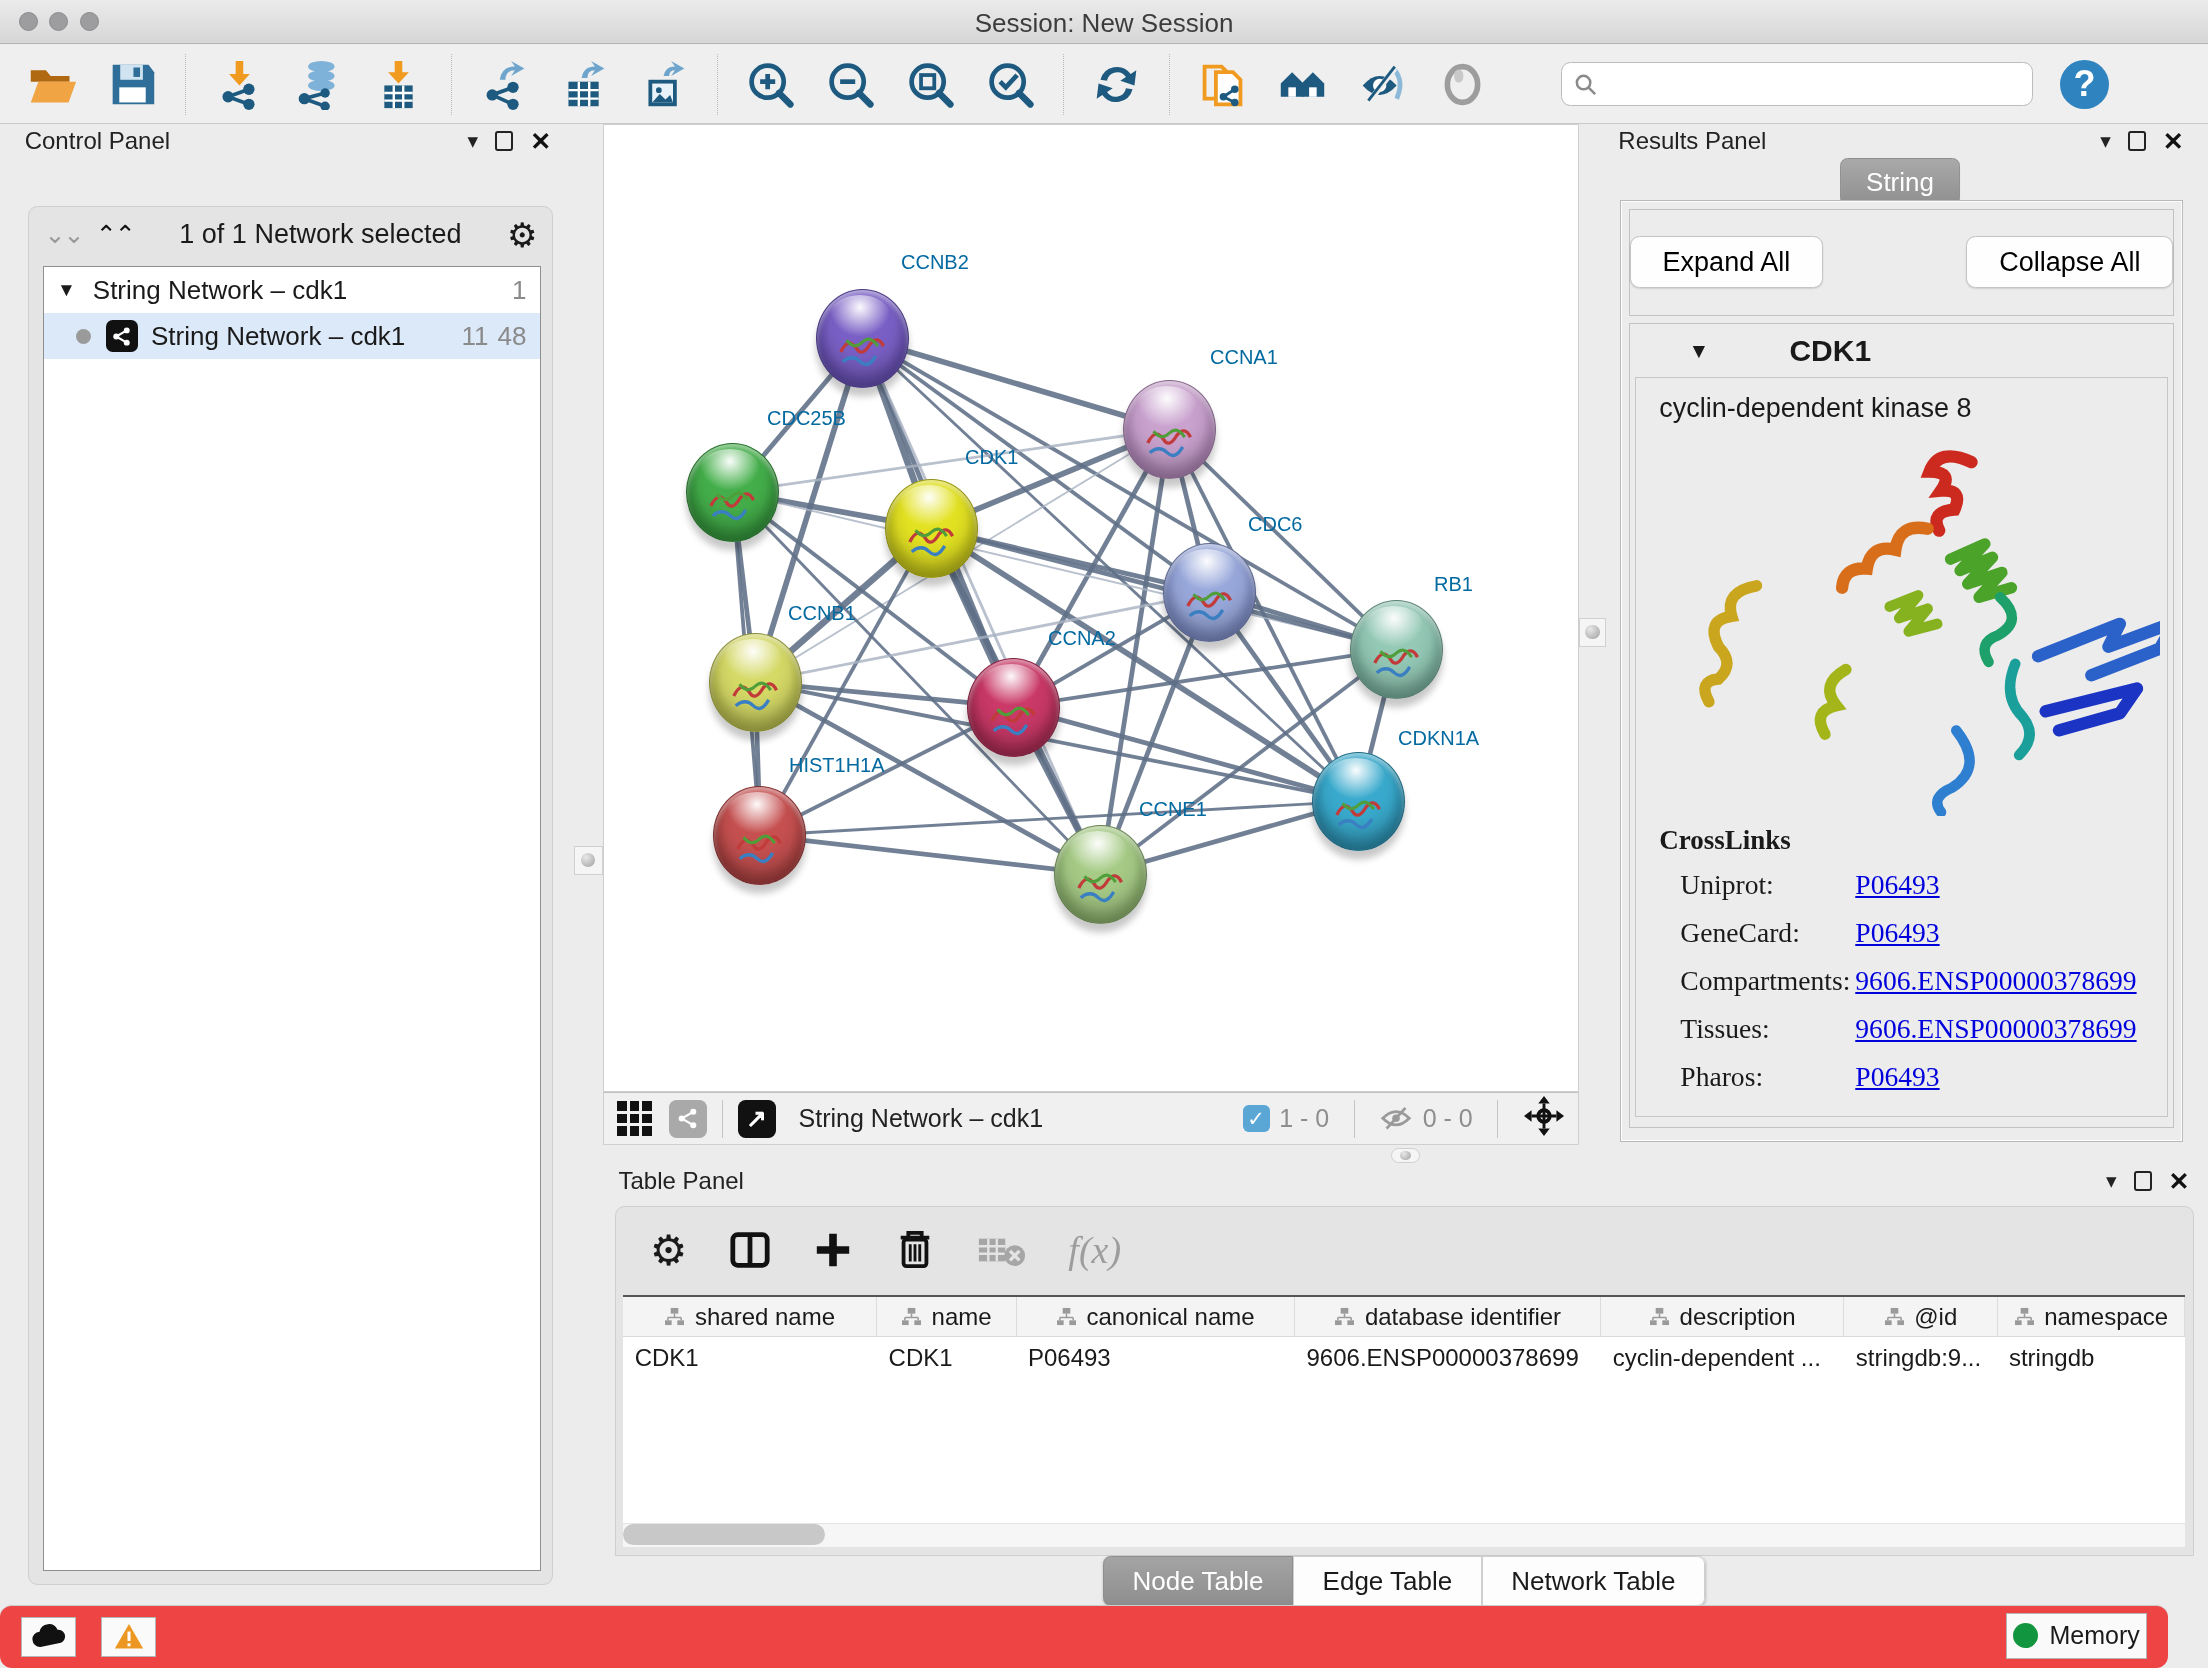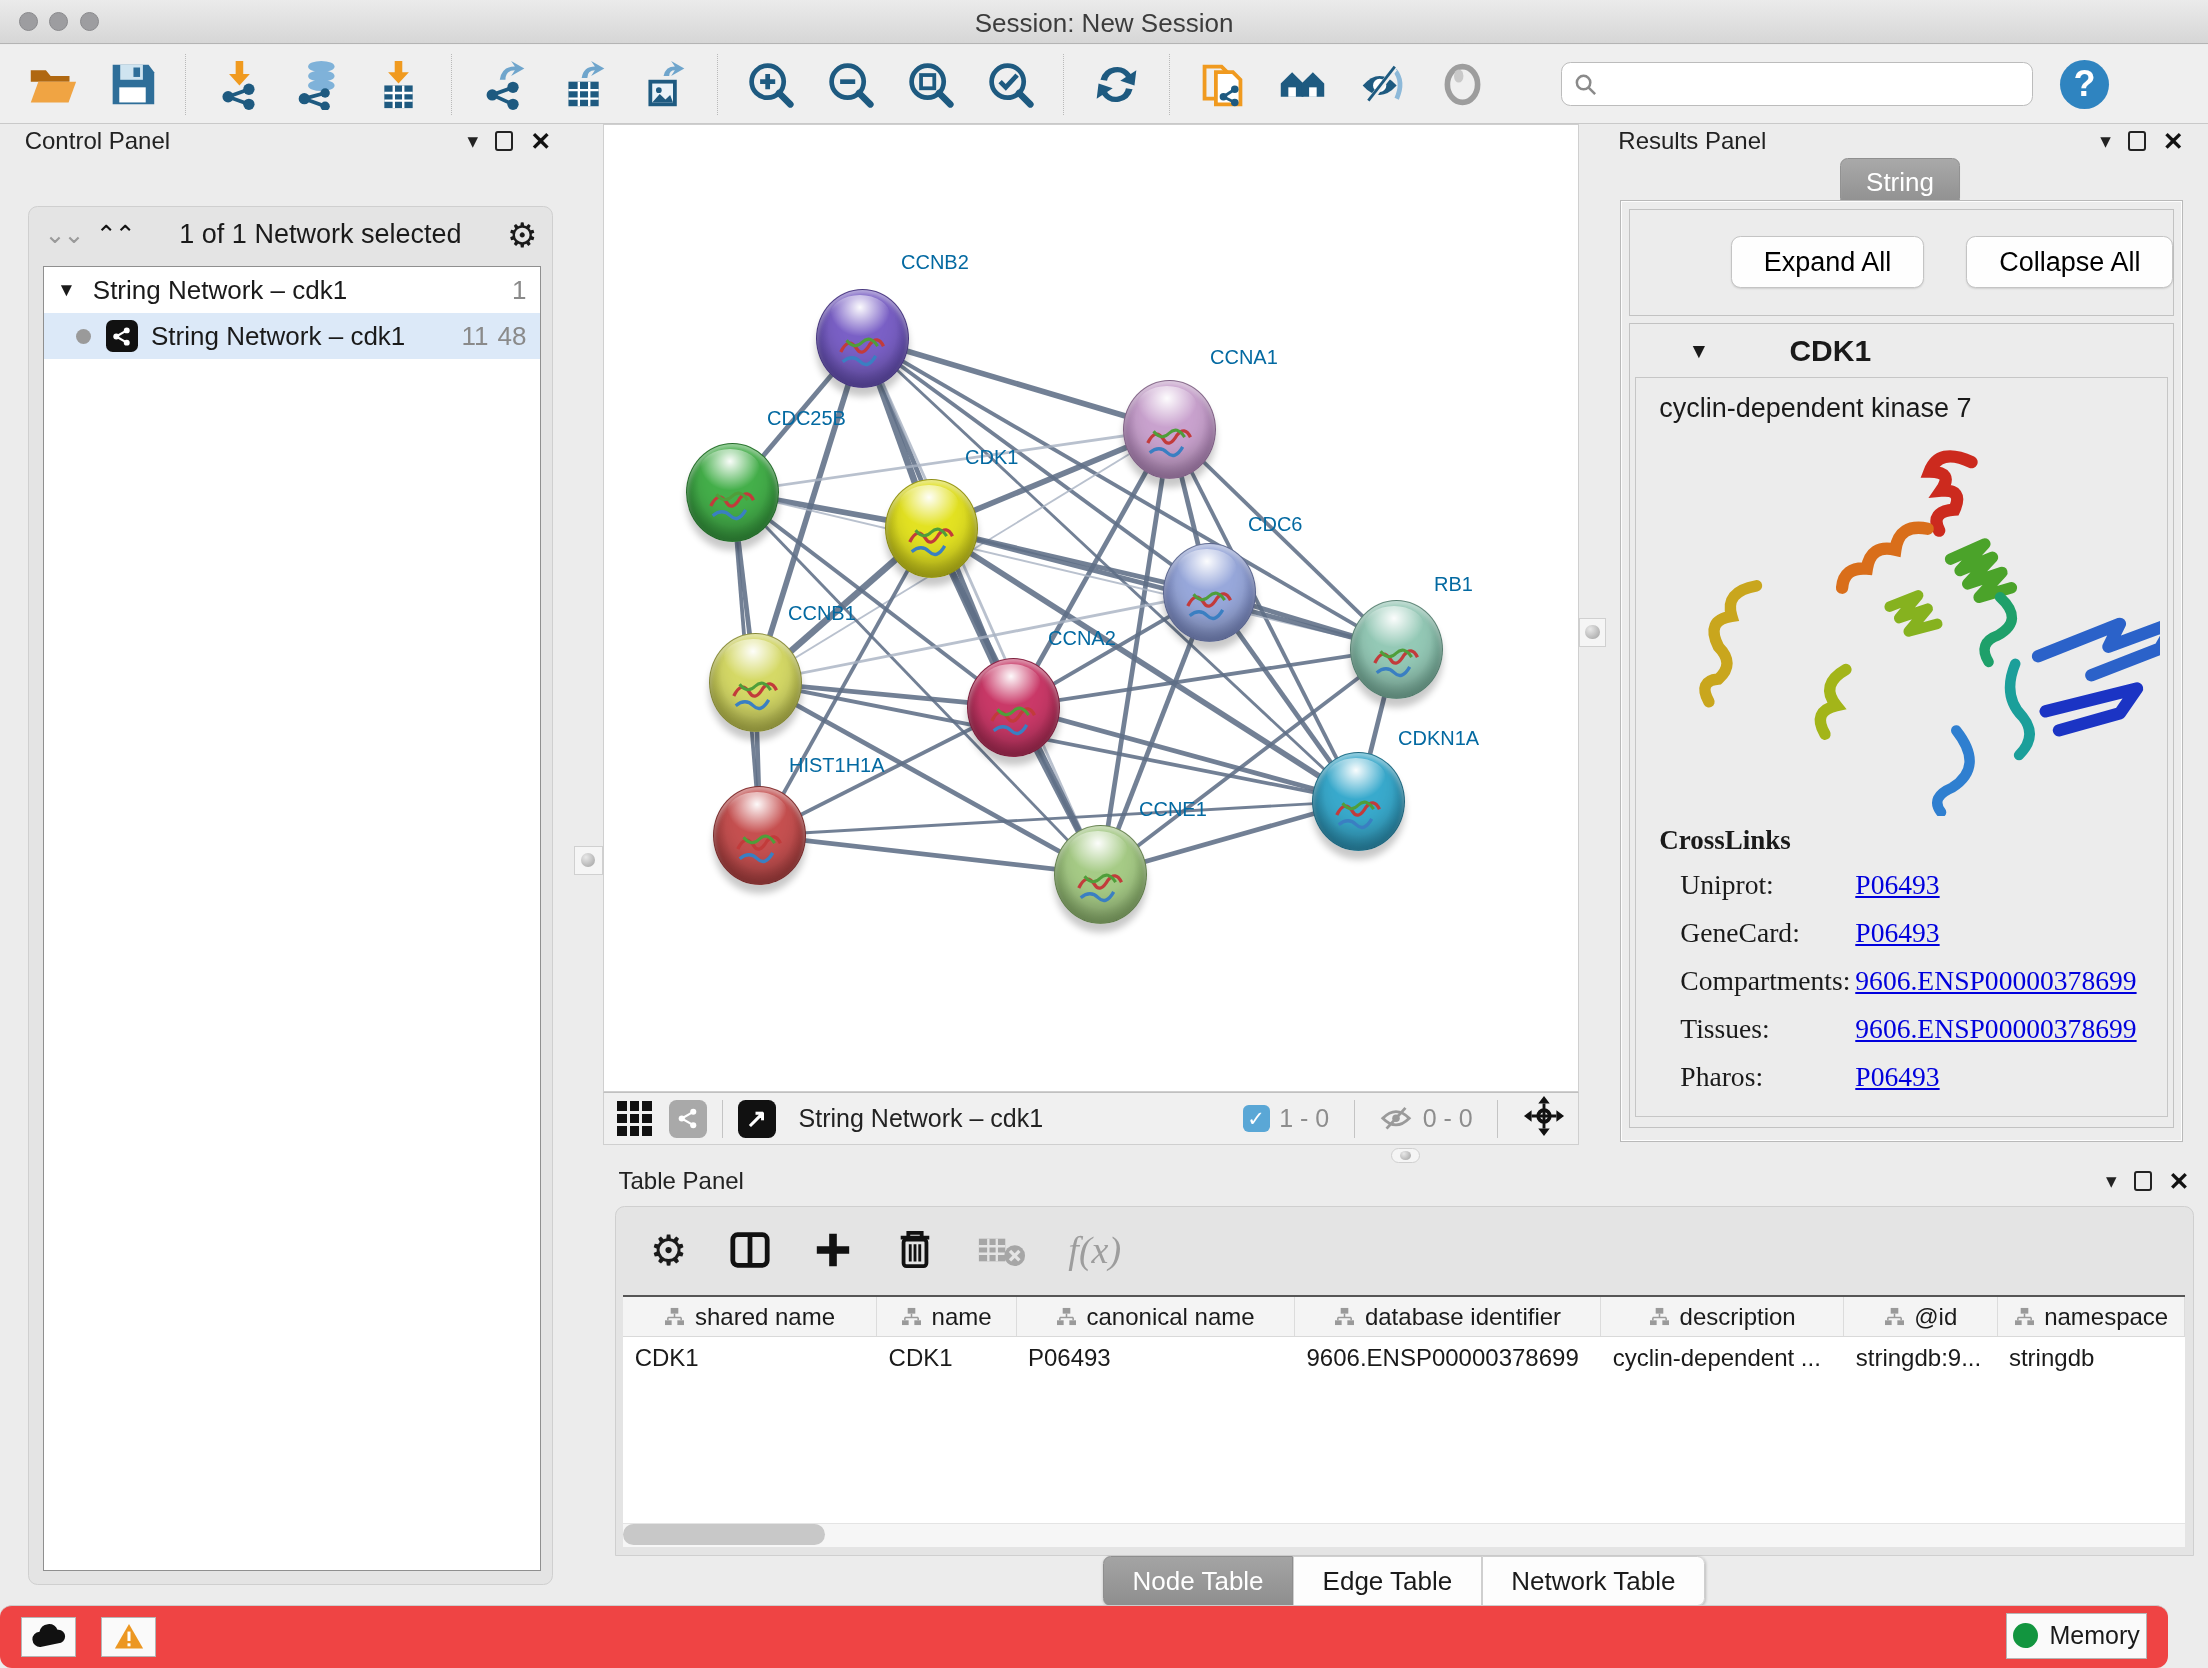--- a/index.html
+++ b/index.html
@@ -91,21 +91,21 @@
     align-items:center; justify-content:center; }
   .split-handle i { width:14.3px; height:14.3px; border-radius:50%;
     background:radial-gradient(circle at 35% 30%, #e8e8e8, #9f9f9f); display:block; }
 
   
   #results-panel { position:absolute; left:1605px; top:124px; width:592px; height:1037px; }
   #rp-tab { position:absolute; left:50%; transform:translateX(-50%); top:34px; }
   #rp-body { position:absolute; left:15px; top:76px; width:563px; height:942px; background:#ececec;
     border:1px solid #b9b9b9; box-shadow:inset 0 0 0 1px #fdfdfd; padding:7.6px; }
   #rp-buttons { border:1px solid #c2c2c2; background:#ececec; height:107px; display:flex;
-    align-items:center; justify-content:flex-end; gap:42px; }
+    align-items:center; justify-content:space-between; gap:42px; }
   .rp-btn { background:#fefefe; border:1px solid #c4c4c4; border-radius:9.5px; font-size:27px;
     padding:9.5px 32px; box-shadow:0 1px 1.9px rgba(0,0,0,.12); }
   #rp-section { border:1px solid #c2c2c2; margin-top:7.6px; height:805px; background:#ececec; }
   #rp-gene-row { display:flex; align-items:center; height:53px; }
   #rp-gene-tri { font-size:21px; margin-left:59px; }
   #rp-gene { font-size:30px; font-weight:bold; margin-left:80px; }
   #rp-inner { border:1px solid #c6c6c6; background:#ececec; margin:0 5.7px; height:740px; position:relative; }
   #rp-desc { font-size:27px; padding:15px 0 0 23px; }
   #protein-img { position:absolute; left:28.5px; top:67px; }
   #crosslinks { position:absolute; left:23px; top:447px; font-family:"Liberation Serif", serif; }
@@ -595,21 +595,21 @@
     <div id="rp-buttons">
       <button class="rp-btn">Expand All</button>
       <button class="rp-btn">Collapse All</button>
     </div>
     <div id="rp-section">
       <div id="rp-gene-row">
         <span id="rp-gene-tri">▼</span>
         <span id="rp-gene">CDK1</span>
       </div>
       <div id="rp-inner">
-        <div id="rp-desc">cyclin-dependent kinase 7</div>
+        <div id="rp-desc">cyclin-dependent kinase 8</div>
         <svg id="protein-img" width="495" height="371" viewBox="0 0 520 390">
           <g fill="none" stroke-linecap="round">
             <path d="M330 20 q-30 -18 -42 6 q26 -2 14 18 q22 -4 12 18" stroke="#c f" stroke-width="0"></path>
             <path d="M322 18 q-34 -16 -44 10 q26 0 12 20 q24 -2 14 20 q-26 2 -16 22" stroke="#cc2a1e" stroke-width="13"></path>
             <path d="M276 88 q-30 -6 -34 22 q-26 -6 -30 20 q-24 -2 -26 20" stroke="#d96e1a" stroke-width="13"></path>
             <path d="M96 148 q-34 6 -26 32 q-28 4 -14 32 q18 18 0 34 q-22 2 -10 24" stroke="#c9a61d" stroke-width="12"></path>
             <path d="M190 236 q-28 16 -10 38 q-26 6 -12 30" stroke="#a3b519" stroke-width="12"></path>
             <path d="M300 120 l36 -16 -26 28 34 -14 -26 28 36 -12 -24 26 34 -10" stroke="#4ba32a" stroke-width="12" stroke-linejoin="round"></path>
             <path d="M236 170 l30 -12 -20 24 30 -10 -20 24 30 -8" stroke="#86b21f" stroke-width="11" stroke-linejoin="round"></path>
             <path d="M352 160 q26 24 -2 40 q-22 8 -10 28" stroke="#1ea06a" stroke-width="11"></path>

